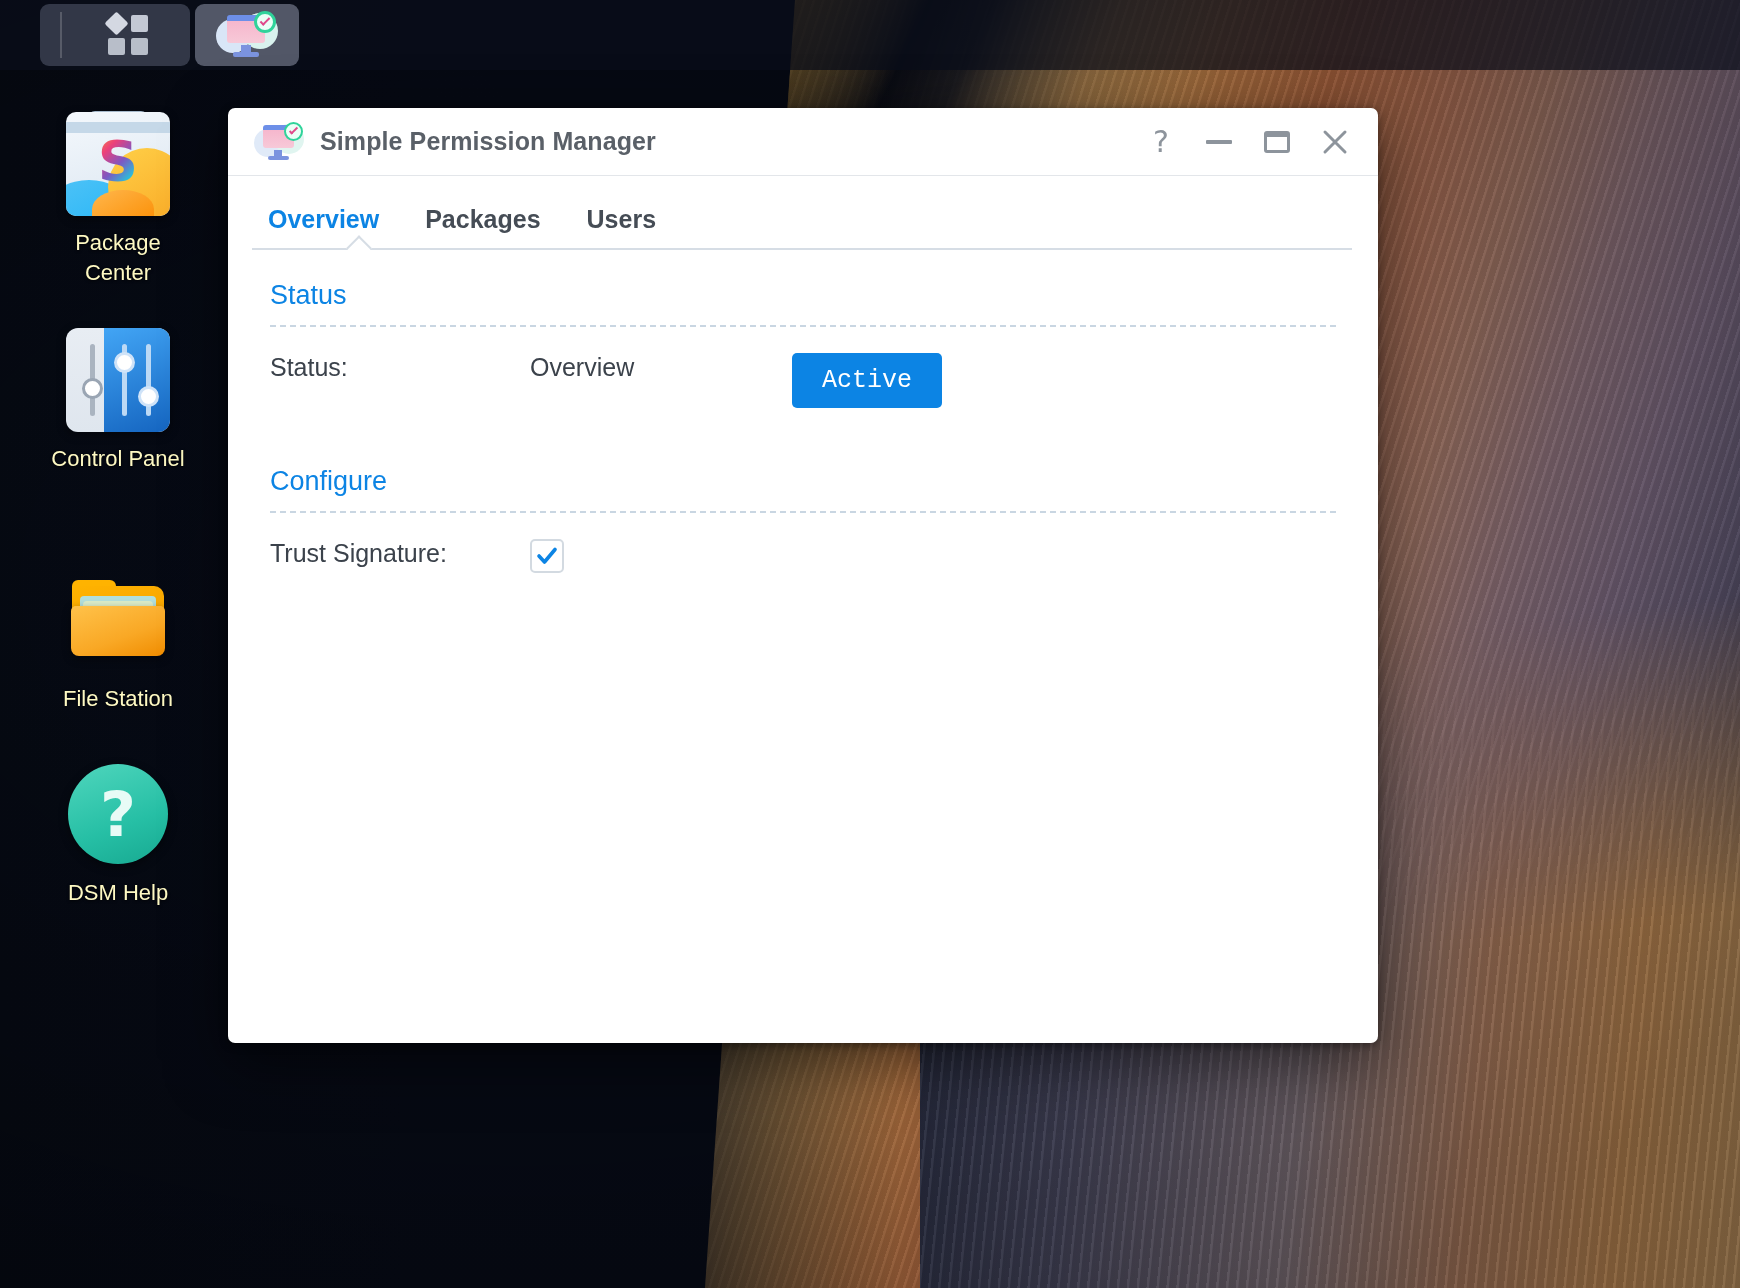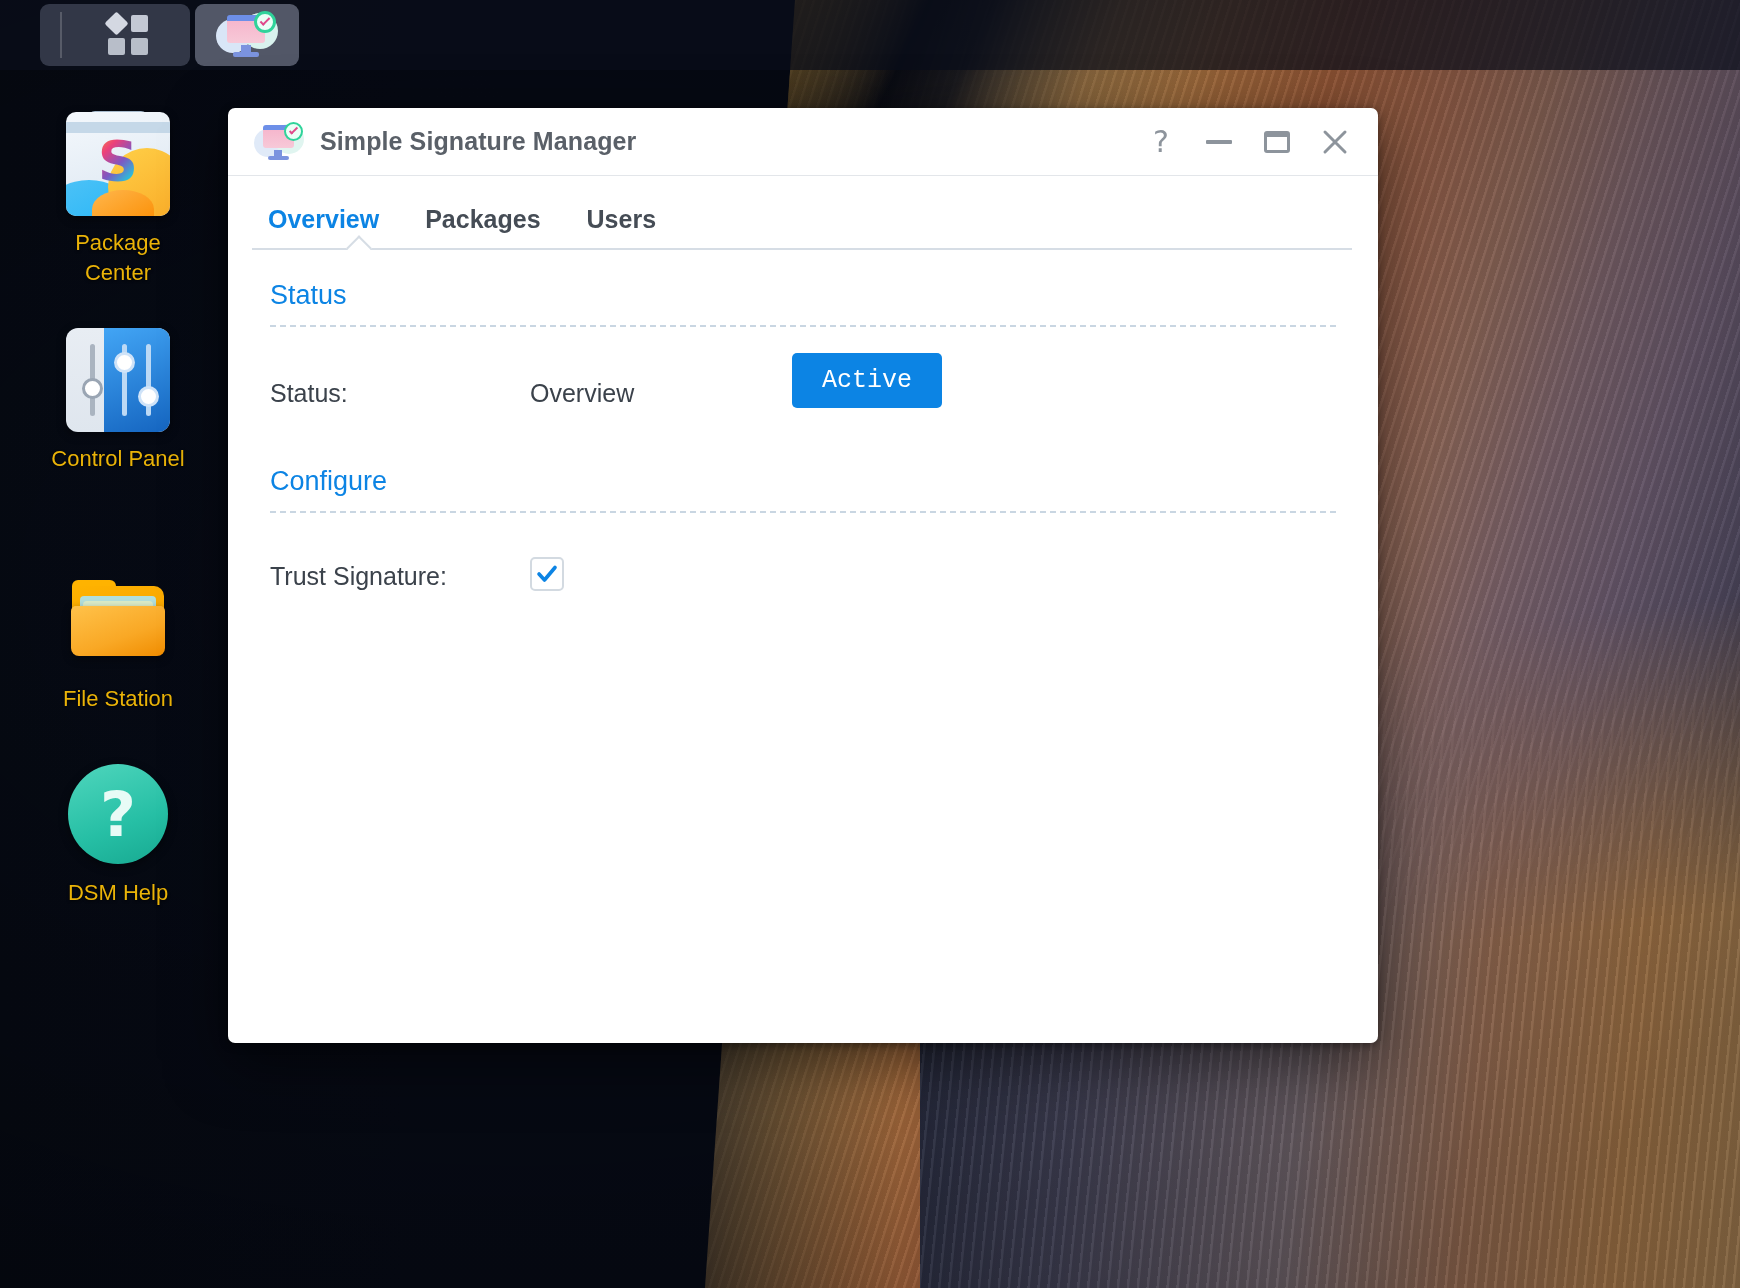--- a/index.html
+++ b/index.html
@@ -122,21 +122,21 @@
     position: absolute; border-radius: 50%;
   }
 
   
   .desk-icon {
     position: absolute; left: 18px; width: 200px;
     display: flex; flex-direction: column; align-items: center;
     text-align: center;
   }
   .desk-icon .label {
-    margin-top: 12px; color: #eab308; font-size: 22px; line-height: 30px;
+    margin-top: 12px; color: #fef9c3; font-size: 22px; line-height: 30px;
     text-shadow: 0 1px 3px rgba(0,0,0,0.8);
   }
   .icon-art { width: 104px; height: 104px; position: relative; }
 
   
   .pc-bag {
     position: absolute; inset: 0; border-radius: 10px; overflow: hidden;
     background: linear-gradient(165deg,#f4f8fc 0%, #e6eef6 55%, #dde8f2 100%);
     box-shadow: 0 3px 10px rgba(0,0,0,0.45);
   }
@@ -283,21 +283,21 @@
   #content { flex: 1 1 auto; padding: 0 26px 0 24px; }
 
   .section-head {
     color: #0c84e4; font-size: 27px; margin: 30px 0 0 18px;
   }
   .section-rule {
     margin: 14px 16px 0 18px; height: 0;
     border-top: 2px dashed #c9d6e2;
   }
   .form-row {
-    display: flex; align-items: flex-end;
+    display: flex; align-items: flex-start;
     margin: 26px 0 0 18px; min-height: 52px;
   }
   .form-label {
     width: 260px; font-size: 25px; color: #3b424b;
   }
   .form-value {
     width: 262px; font-size: 25px; color: #3b424b;
   }
   .btn-primary {
     background: #0c84e4; color: #fff;
@@ -400,21 +400,21 @@
     <div id="titlebar">
       <span class="spm-icon" style="width:50px;height:46px;">
         <span class="blob" style="left:0;top:10px;width:28px;height:28px;background:#e0eaf8;"></span>
         <span class="blob" style="right:0;top:5px;width:30px;height:30px;background:#e0f5f0;"></span>
         <span style="position:absolute;left:9px;top:6px;width:31px;height:23px;border-radius:3px;background:linear-gradient(180deg,#6d8fe8 0%,#6d8fe8 22%,#f6b7cd 23%,#f7c9d8 100%);"></span>
         <span style="position:absolute;left:20px;top:31px;width:8px;height:6px;background:#7b93df;"></span>
         <span style="position:absolute;left:14px;top:37px;width:21px;height:4px;border-radius:2px;background:#7b93df;"></span>
         <span style="position:absolute;right:1px;top:3px;width:19px;height:19px;border-radius:50%;border:2.5px solid #2fd39a;background:#eafff6;"></span>
         <span style="position:absolute;right:6px;top:9px;width:9px;height:4px;border-left:2px solid #e04a8a;border-bottom:2px solid #e04a8a;transform:rotate(-45deg);"></span>
       </span>
-      <span id="title-text">Simple Signature Manager</span>
+      <span id="title-text">Simple Permission Manager</span>
 
       <span class="win-btns">
         <span class="win-btn">
           <span class="wb-help">?</span>
         </span>
         <span class="win-btn">
           <span class="wb-min"></span>
         </span>
         <span class="win-btn">
           <span class="wb-max"></span>

